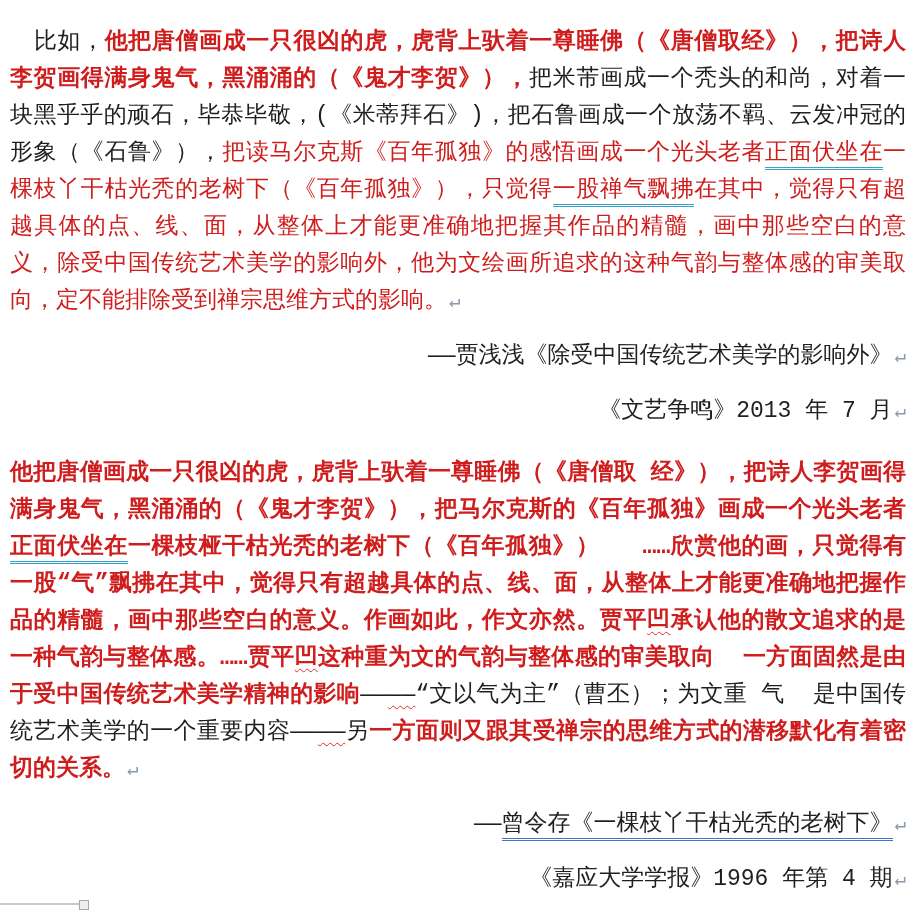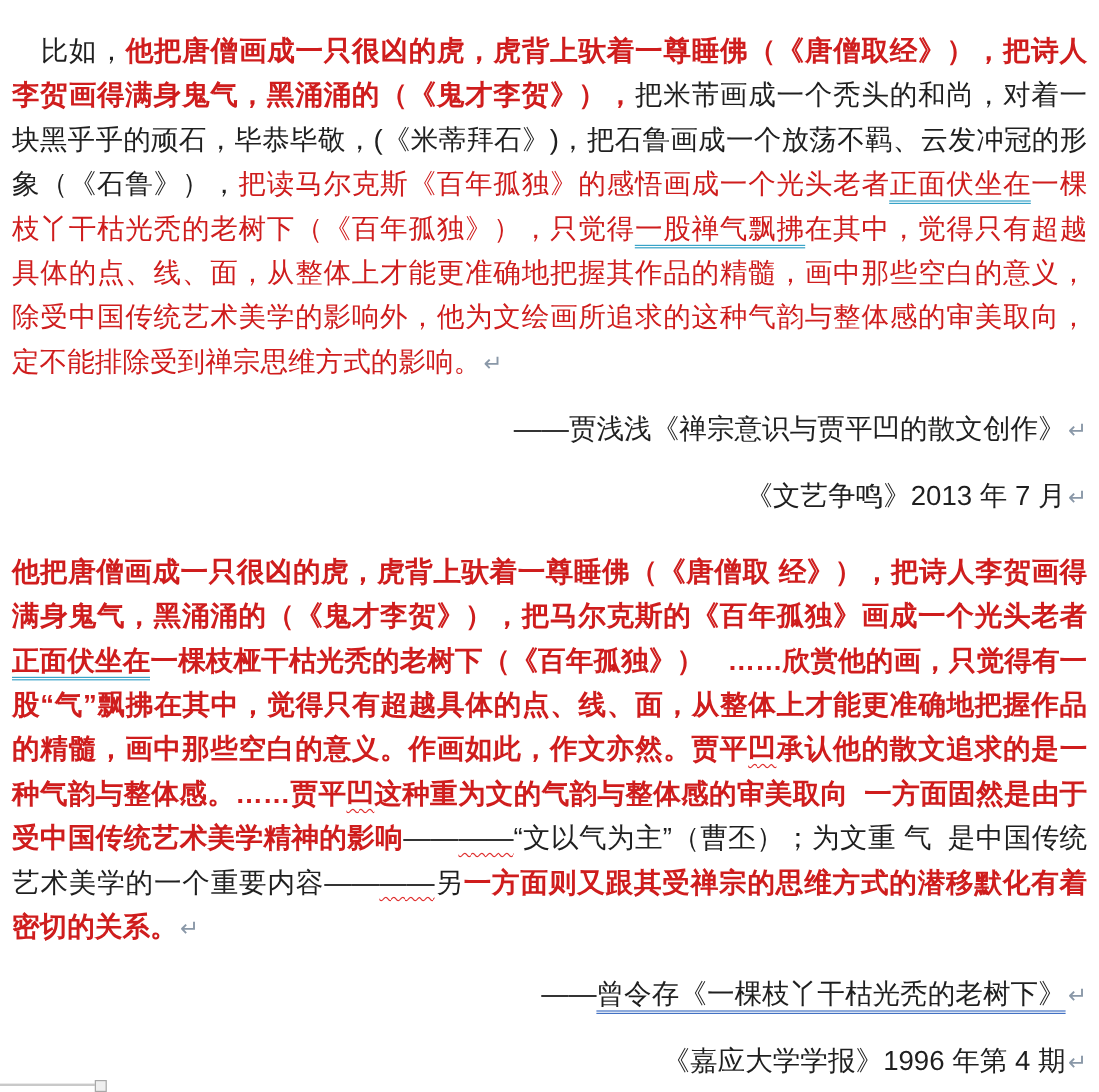--- a/index.html
+++ b/index.html
@@ -8,21 +8,21 @@
     background: #ffffff;
     width: 916px;
     height: 910px;
     overflow: hidden;
   }
   .doc {
     position: relative;
     width: 916px;
     height: 910px;
     background: #ffffff;
-    font-family: Liberation Sans, sans-serif;
+    font-family: Liberation Mono, monospace;
     font-size: 23px;
     line-height: 37px;
     color: #1f1f1f;
   }
   .content {
     padding: 24px 10px 0 10px;
   }
   .block { white-space: pre-wrap; }
   .block.paragraph {
     text-align: justify;
@@ -78,21 +78,21 @@
     border: 1px solid #a8a8a8;
     display: inline-block;
   }
 </style>
 </head>
 <body>
 
 <div class="doc">
   <div class="content">
       <div class="block paragraph indent"><span class="black">比如，</span><span class="red-bold">他把唐僧画成一只很凶的虎，虎背上驮着一尊睡佛（《唐僧取经》），把诗人李贺画得满身鬼气，黑涌涌的（《鬼才李贺》），</span><span class="black">把米芾画成一个秃头的和尚，对着一块黑乎乎的顽石，毕恭毕敬，(《米蒂拜石》)，把石鲁画成一个放荡不羁、云发冲冠的形象（《石鲁》），</span><span class="red">把读马尔克斯《百年孤独》的感悟画成一个光头老者</span><span class="red underline-teal">正面伏坐在</span><span class="red">一棵枝丫干枯光秃的老树下（《百年孤独》），只觉得</span><span class="red underline-teal">一股禅气飘拂</span><span class="red">在其中，觉得只有超越具体的点、线、面，从整体上才能更准确地把握其作品的精髓，画中那些空白的意义，除受中国传统艺术美学的影响外，他为文绘画所追求的这种气韵与整体感的审美取向，定不能排除受到禅宗思维方式的影响。</span><span class="pmark">↵</span></div>
-      <div class="block citation"><span class="black">——贾浅浅《禅宗意识与贾平凹的散文创作》</span><span class="pmark">↵</span></div>
+      <div class="block citation"><span class="black">——贾浅浅《除受中国传统艺术美学的影响外》</span><span class="pmark">↵</span></div>
       <div class="block citation"><span class="black">《文艺争鸣》2013 年 7 月</span><span class="pmark">↵</span></div>
       <div class="block paragraph p2"><span class="red-bold">他把唐僧画成一只很凶的虎，虎背上驮着一尊睡佛（《唐僧取 经》），把诗人李贺画得满身鬼气，黑涌涌的（《鬼才李贺》），把马尔克斯的《百年孤独》画成一个光头老者 </span><span class="red-bold underline-teal">正面伏坐在</span><span class="red-bold">一棵枝桠干枯光秃的老树下（《百年孤独》）   ……欣赏他的画，只觉得有一股“气”飘拂在其中，觉得只有超越具体的点、线、面，从整体上才能更准确地把握作品的精髓，画中那些空白的意义。作画如此，作文亦然。贾平</span><span class="red-bold squiggle-red">凹</span><span class="red-bold">承认他的散文追求的是一种气韵与整体感。……贾平</span><span class="red-bold squiggle-red">凹</span><span class="red-bold">这种重为文的气韵与整体感的审美取向  一方面固然是由于受中国传统艺术美学精神的影响</span><span class="black">——</span><span class="black squiggle-red">——</span><span class="black">“文以气为主”（曹丕）；为文重 气  是中国传统艺术美学的一个重要内容——</span><span class="black squiggle-red">——</span><span class="black">另</span><span class="red-bold">一方面则又跟其受禅宗的思维方式的潜移默化有着密切的关系。</span><span class="pmark">↵</span></div>
       <div class="block citation"><span class="black">——</span><span class="black underline-blue">曾令存《一棵枝丫干枯光秃的老树下》</span><span class="pmark">↵</span></div>
       <div class="block citation"><span class="black">《嘉应大学学报》1996 年第 4 期</span><span class="pmark">↵</span></div>
     </div>
   <div class="table-edge-line">
     <span class="resize-handle"></span>
   </div>
 </div>
 

